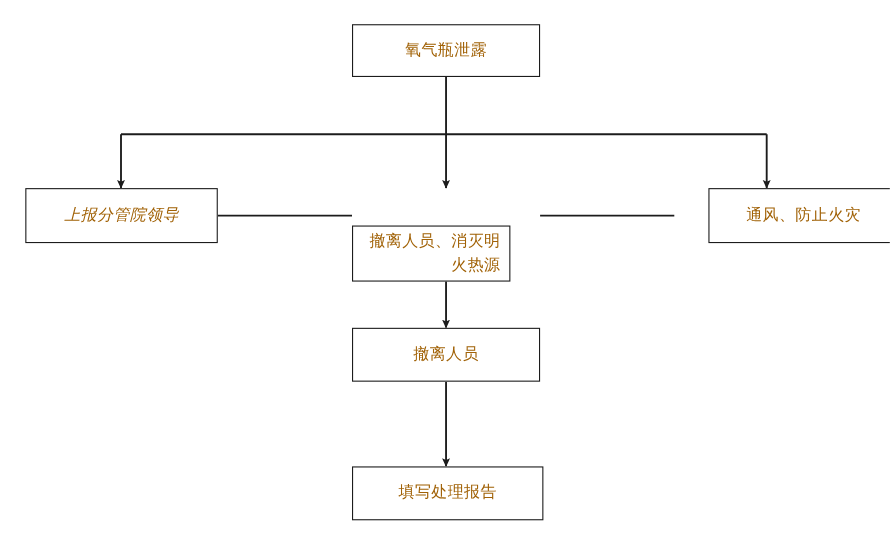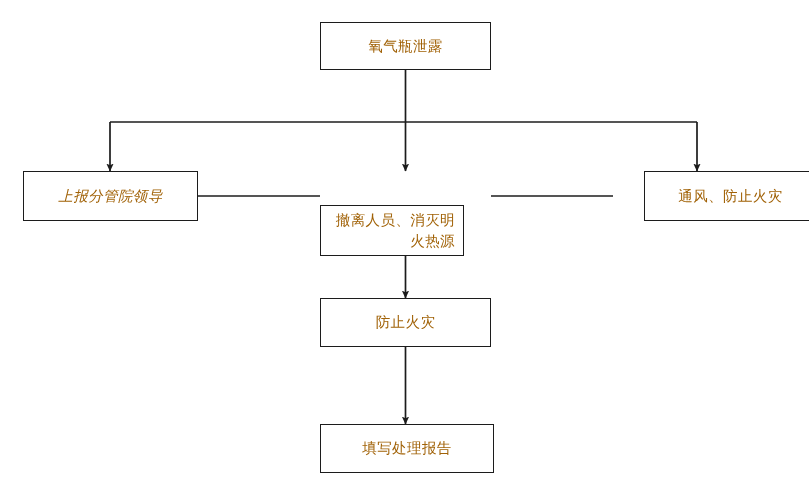--- a/index.html
+++ b/index.html
@@ -69,17 +69,17 @@
   </svg>
 
   <div class="node-box" style="left:320px; top:22px; width:171px; height:48px;">氧气瓶泄露</div>
 
   <div class="node-box" style="left:23px; top:171px; width:175px; height:50px;font-style:italic;">上报分管院领导</div>
 
   <div class="node-box" style="left:320px; top:171px; width:144px; height:51px;margin-top:34px;">撤离人员、消灭明火热源</div>
 
   <div class="node-box" style="left:613px; top:171px; width:173px; height:50px;margin-left:31px;">通风、防止火灾</div>
 
-  <div class="node-box" style="left:320px; top:298px; width:171px; height:49px;">防止火灾</div>
+  <div class="node-box" style="left:320px; top:298px; width:171px; height:49px;">撤离人员</div>
 
   <div class="node-box" style="left:320px; top:424px; width:174px; height:49px;">填写处理报告</div>
 
 </div>
 
 </body></html>

